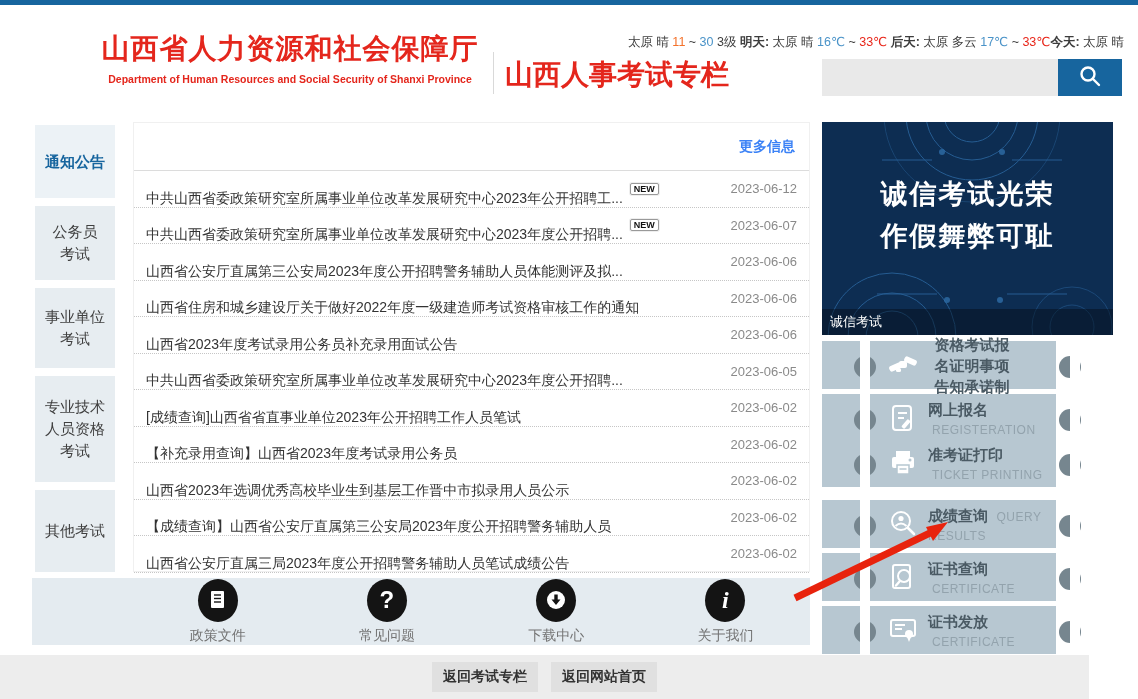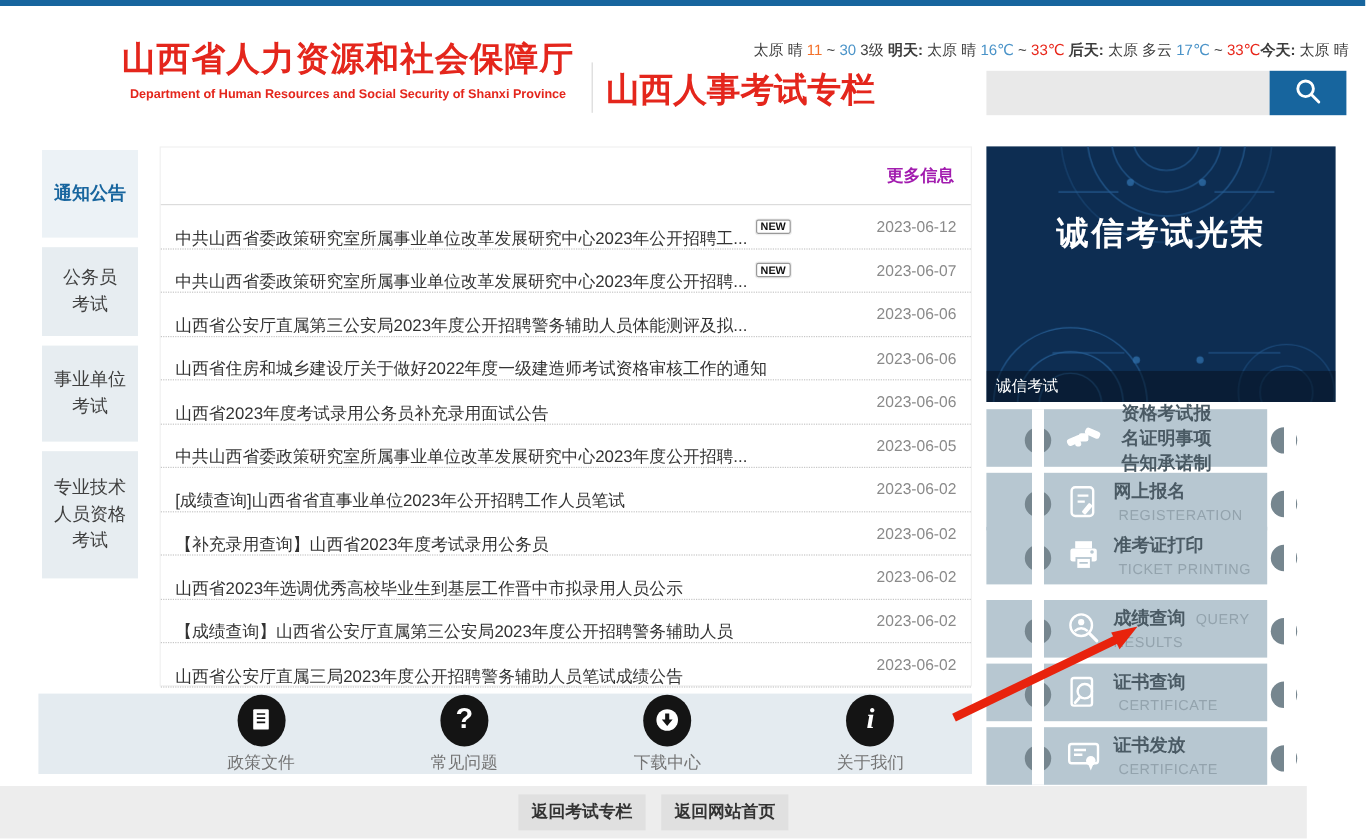--- a/index.html
+++ b/index.html
@@ -27,21 +27,21 @@
   .side-item { position:absolute; left:35px; width:80px; background:#e7edf1; display:flex; align-items:center;
                justify-content:center; text-align:center; font-size:15px; color:#3f3f3f; white-space:pre-line;
                line-height:1.45; cursor:pointer; }
   .side-item.active { color:#17659e; font-weight:bold; background:#ecf2f6; }
 
   
   .news-panel { position:absolute; left:133px; top:122px; width:677px; height:450px; background:#fff;
                 border:1px solid #f0f0f0; }
   .news-head { height:48px; display:flex; align-items:center; justify-content:flex-end; padding:0 14px;
                border-bottom:1px solid #dcdcdc; }
-  .more-link { font-size:14px; font-weight:bold; color:#a21caf; cursor:pointer; text-decoration:none; }
+  .more-link { font-size:14px; font-weight:bold; color:#3b82f6; cursor:pointer; text-decoration:none; }
   .news-row { height:36.5px; display:flex; align-items:center; padding:0 12px;
               border-bottom:1px dotted #c6c6c6; cursor:pointer; }
   .news-title { font-size:14px; color:#333; white-space:nowrap; overflow:hidden; text-overflow:ellipsis;margin-top:20px; }
   .new-badge { display:inline-block; margin-left:7px; padding:0 3px; font-size:9px; font-weight:bold;
                color:#111; background:#fff; border:1px solid #999; border-radius:2px; box-shadow:0 0 0 1px #eee; }
   .news-date { margin-left:auto; font-size:13px; color:#8a8a8a; padding-left:12px; }
 
   
   .icon-band { position:absolute; left:32px; top:578px; width:778px; height:67px; background:#e4ebf0; }
   .icon-band-inner { margin-left:101px; width:677px; height:100%; display:flex; }
@@ -108,20 +108,21 @@
   </button>
 
   <div class="side-item active" style="top:125px;height:73px;">通知公告</div>
   <div class="side-item" style="top:206px;height:74px;">公务员
 考试</div>
   <div class="side-item" style="top:288px;height:80px;">事业单位
 考试</div>
   <div class="side-item" style="top:376px;height:106px;">专业技术
 人员资格
 考试</div>
+  <div class="side-item" style="top:490px;height:82px;">其他考试</div>
 
   <div class="news-panel">
     <div class="news-head">
       <a class="more-link">更多信息</a>
     </div>
     <div class="news-row">
       <span class="news-title">中共山西省委政策研究室所属事业单位改革发展研究中心2023年公开招聘工...</span>
       <span class="new-badge">NEW</span>
       <span class="news-date">2023-06-12</span>
     </div>
@@ -224,20 +225,21 @@
       </g>
       <g fill="#2f6da8" opacity="0.8">
         <circle cx="120" cy="30" r="3"></circle>
           <circle cx="180" cy="30" r="3"></circle>
         <circle cx="125" cy="178" r="3"></circle>
           <circle cx="178" cy="178" r="3"></circle>
       </g>
     </svg>
     <div class="banner-text">
       <div>诚信考试光荣</div>
+      <div>作假舞弊可耻</div>
     </div>
     <div class="banner-caption">诚信考试</div>
   </div>
 
   <div class="rail l"></div>
   <div class="rail r"></div>
 
   <div class="rbtn two" style="top:341px;">
     <span class="pin l"></span>
     <span class="pin r"></span>

